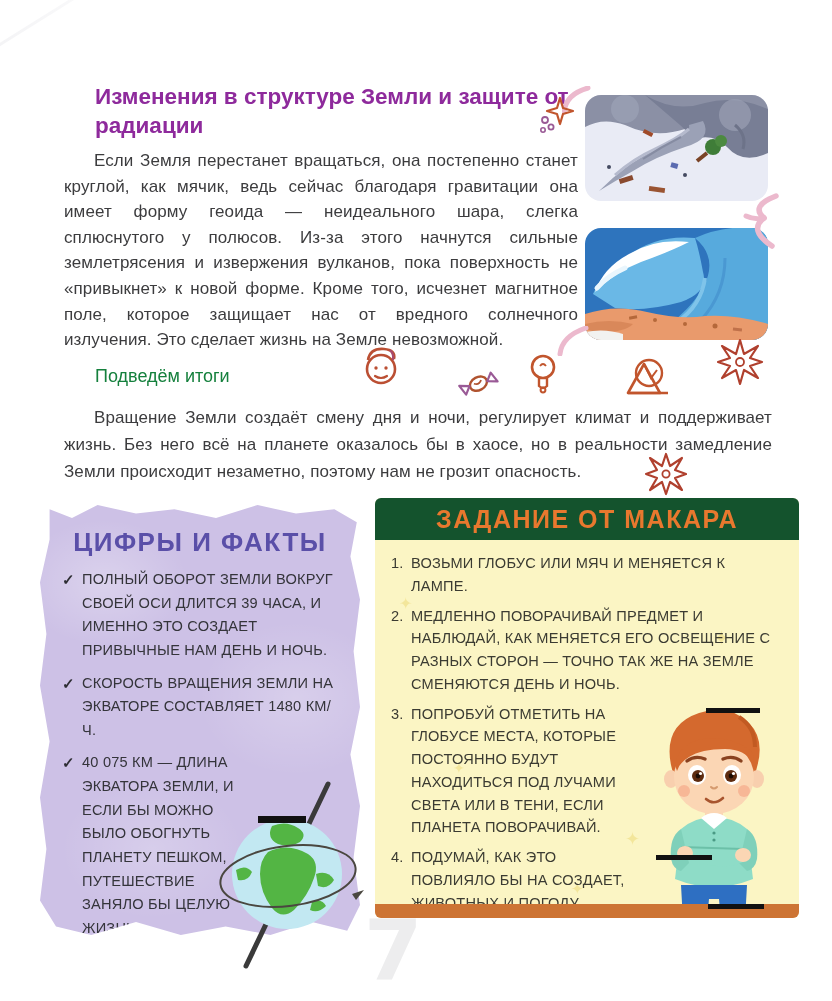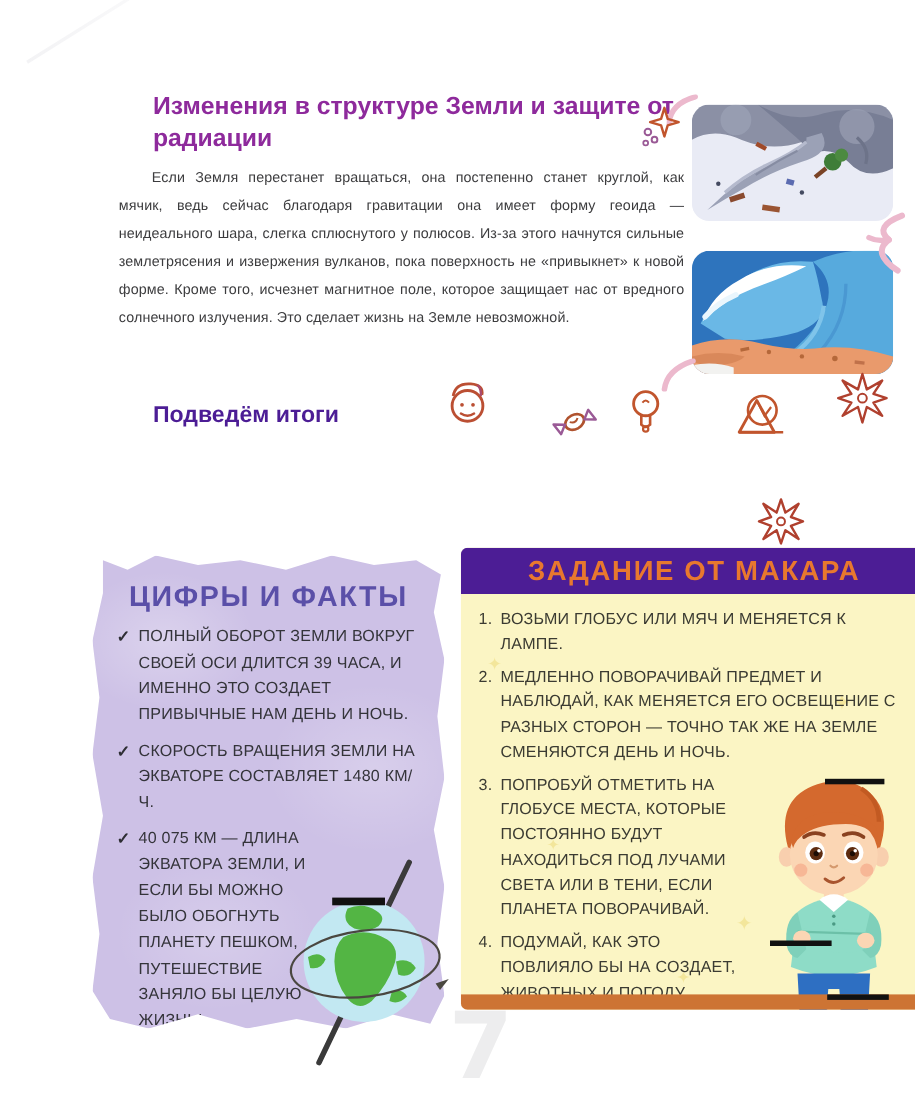--- a/index.html
+++ b/index.html
@@ -1,29 +1,29 @@
 <!DOCTYPE html>
 <html lang="ru"><head>
 <meta charset="utf-8">
 <style>
   html,body{margin:0;padding:0;background:#ffffff;}
   body{width:832px;height:1001px;position:relative;overflow:hidden;
        font-family:"Liberation Sans",sans-serif;-webkit-font-smoothing:antialiased;}
-  #page{position:absolute;inset:0;background:#ffffff;margin-left:44px;}
+  #page{position:absolute;inset:0;background:#ffffff;}
 
   
   .curl{position:absolute;left:-30px;top:18px;width:140px;height:3px;
         background:linear-gradient(90deg,#f3f3f5,#fafafb);transform:rotate(-32deg);}
 
   
   .h-main{position:absolute;left:95px;top:82px;width:480px;
           font-size:22.5px;line-height:29px;font-weight:bold;color:#8e2a9c;}
   .h-sub{position:absolute;left:95px;top:366px;width:400px;
-         font-size:21px;font-weight:bold;color:#4c1d95;}
-  .para{position:absolute;color:#3c3c3e;font-size:13px;text-align:justify;
+         font-size:18px;font-weight:normal;color:#15803d;}
+  .para{position:absolute;color:#3c3c3e;font-size:17px;text-align:justify;
         text-indent:30px;letter-spacing:0.1px;}
   .para1{left:64px;top:148px;width:514px;line-height:25.6px;}
   .para2{left:64px;top:404px;width:708px;line-height:27px;}
 
   
   .illu{position:absolute;border-radius:16px;overflow:hidden;}
   .illu-tornado{left:585px;top:95px;width:183px;height:106px;}
   .illu-wave{left:585px;top:228px;width:183px;height:112px;}
   .illu svg{display:block;width:100%;height:100%;}
 
@@ -50,21 +50,21 @@
   .fact .chk{font-weight:bold;color:#2e2e34;font-size:15px;}
   .globe-spacer{float:right;width:92px;height:150px;margin-top:52px;}
 
   
   .globe{position:absolute;left:216px;top:778px;width:152px;height:196px;}
   .globe svg{display:block;width:100%;height:100%;}
 
   
   .task-box{position:absolute;left:375px;top:498px;width:424px;height:420px;
       background:#fbf5c4;border-radius:6px;overflow:hidden;}
-  .task-head{height:42px;background:#4c1d95;display:flex;align-items:center;justify-content:center;}
+  .task-head{height:42px;background:#14532d;display:flex;align-items:center;justify-content:center;}
   .task-title{font-size:25px;font-weight:bold;color:#e8782e;letter-spacing:1.5px;}
   .task-list{padding:12px 14px 0 16px;position:relative;}
   .task-item{display:grid;grid-template-columns:20px 1fr;margin-bottom:7px;
         color:#3b3b32;font-size:14.6px;line-height:1.56;letter-spacing:0.2px;}
   .boy-float{float:right;width:148px;height:242px;margin:0 0 0 6px;position:relative;}
   .boy-float svg{display:block;width:126px;height:238px;margin-left:14px;}
   .floor{position:absolute;left:0;bottom:0;width:100%;height:14px;background:#cd7434;}
   .bbar{position:absolute;height:5px;background:#111;}
   .bbar-eye{left:331px;top:210px;width:54px;}
   .bbar-hip{left:281px;top:357px;width:56px;}
@@ -78,20 +78,21 @@
 </head>
 <body>
 
 <div id="page">
   <div class="curl"></div>
 
   <div class="h-main">Изменения в структуре Земли и защите от радиации</div>
   <div class="para para1">Если Земля перестанет вращаться, она постепенно станет круглой, как мячик, ведь сейчас благодаря гравитации она имеет форму геоида — неидеального шара, слегка сплюснутого у полюсов. Из-за этого начнутся сильные землетрясения и извержения вулканов, пока поверхность не «привыкнет» к новой форме. Кроме того, исчезнет магнитное поле, которое защищает нас от вредного солнечного излучения. Это сделает жизнь на Земле невозможной.</div>
 
   <div class="h-sub">Подведём итоги</div>
+  <div class="para para2">Вращение Земли создаёт смену дня и ночи, регулирует климат и поддерживает жизнь. Без него всё на планете оказалось бы в хаосе, но в реальности замедление Земли происходит незаметно, поэтому нам не грозит опасность.</div>
 
   <div class="illu illu-tornado">
     <svg viewBox="0 0 183 106" preserveAspectRatio="none">
       <rect width="183" height="106" fill="#e9ebf5"></rect>
       <path d="M0 0 H183 V34 Q160 48 140 36 Q120 26 100 34 Q70 44 40 30 Q18 22 0 32 Z" fill="#8b90a5"></path>
       <path d="M60 0 Q90 18 120 8 Q150 0 183 14 V58 Q158 70 142 52 Q128 38 110 44 L95 30 Z" fill="#787e95"></path>
       <circle cx="40" cy="14" r="14" fill="#9aa0b4" opacity=".8"></circle>
       <circle cx="150" cy="20" r="16" fill="#9aa0b4" opacity=".7"></circle>
       <path d="M118 26 Q128 44 100 52 Q70 62 48 76 Q30 86 14 96 Q28 82 44 70 Q66 56 86 46 Q106 38 104 30 Z" fill="#9ba1b6"></path>
       <path d="M104 34 Q92 44 70 54 Q48 64 30 80" stroke="#b5bacd" stroke-width="3" fill="none"></path>

